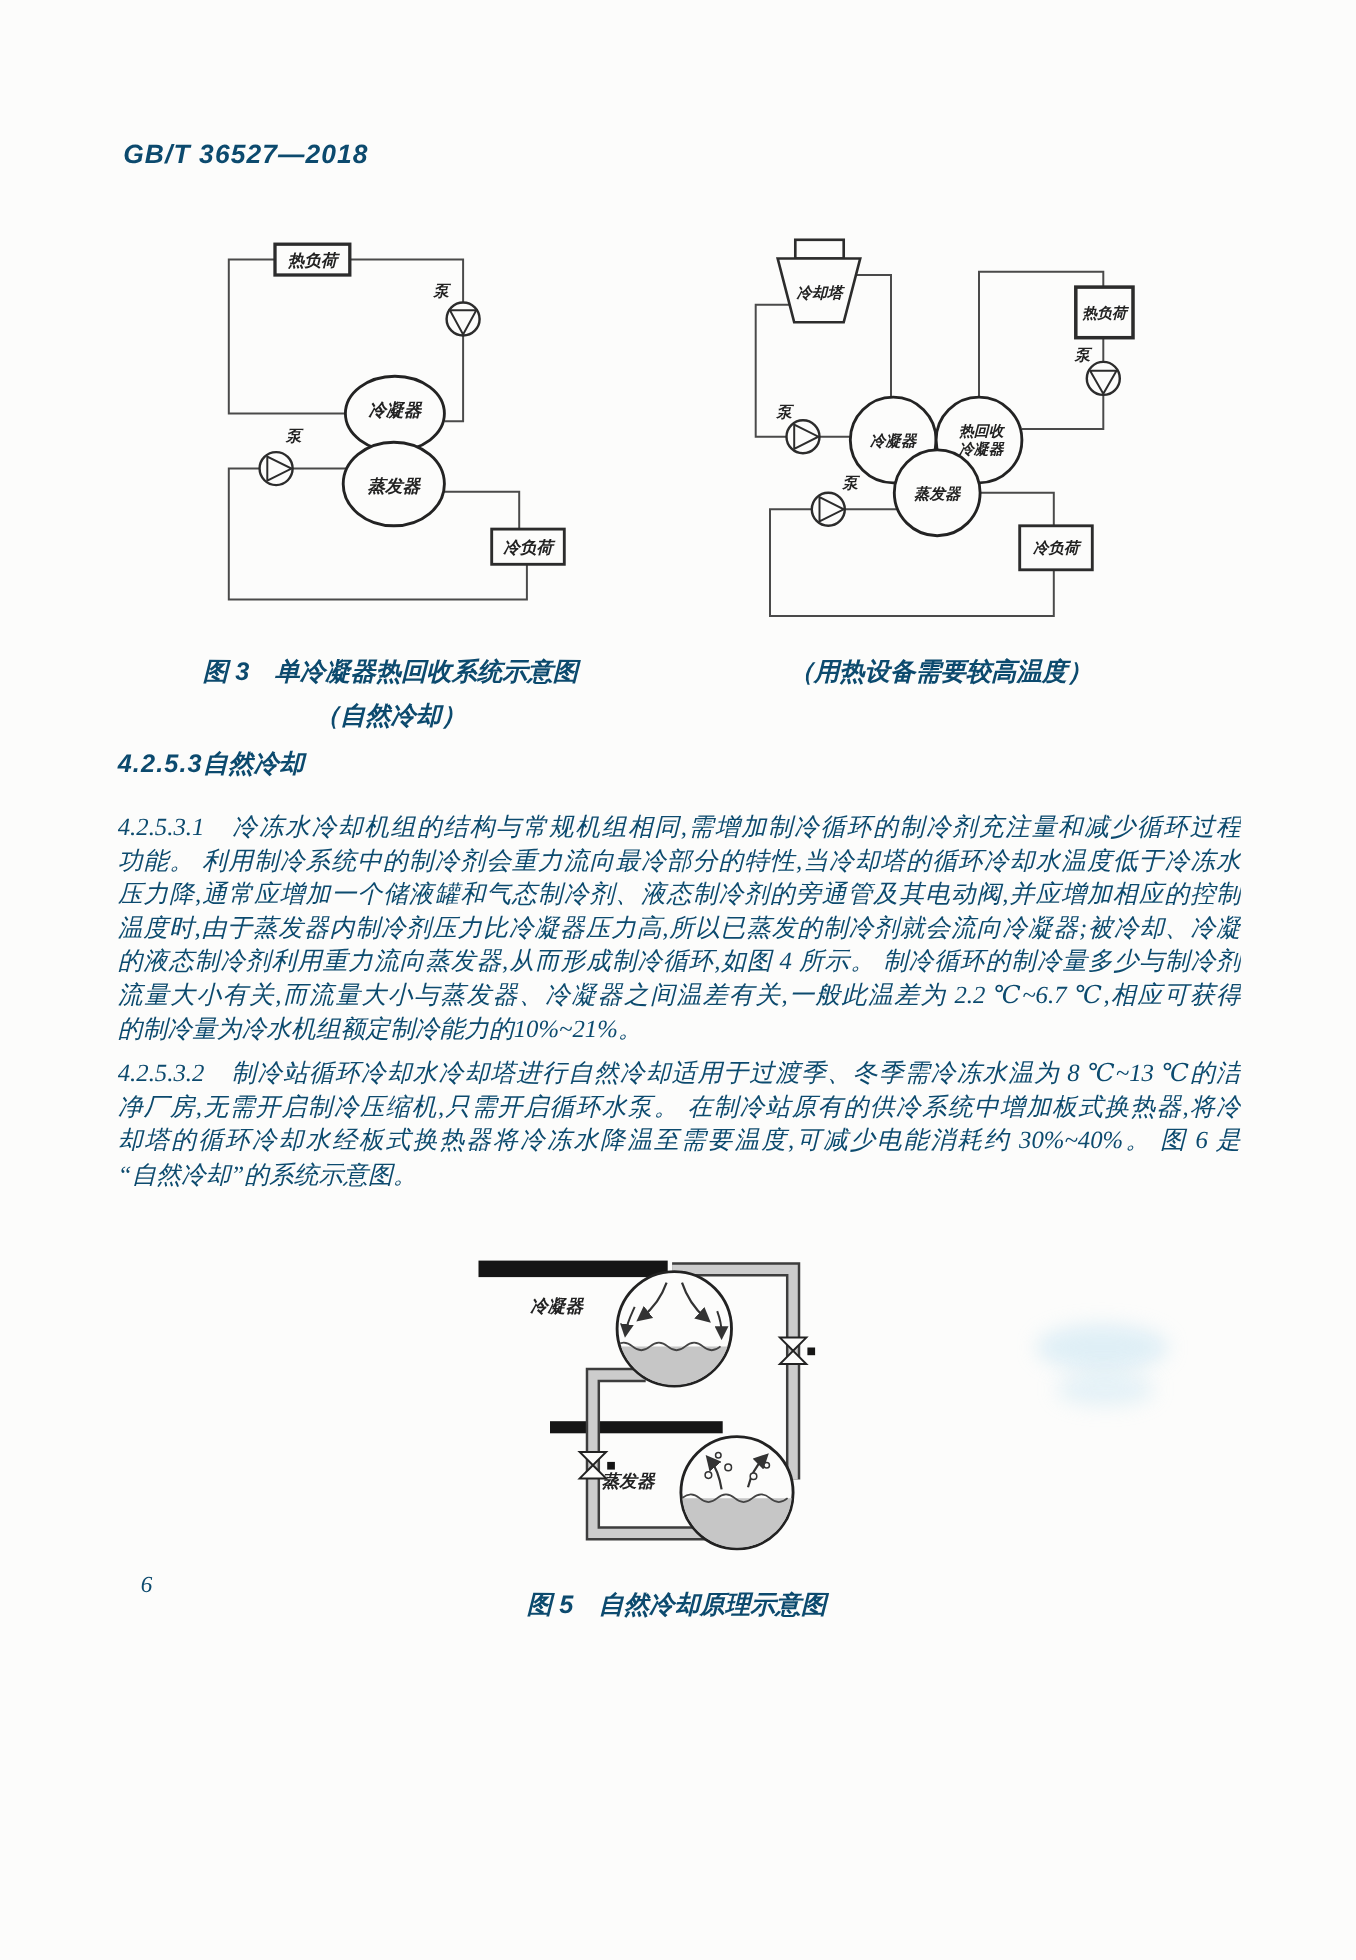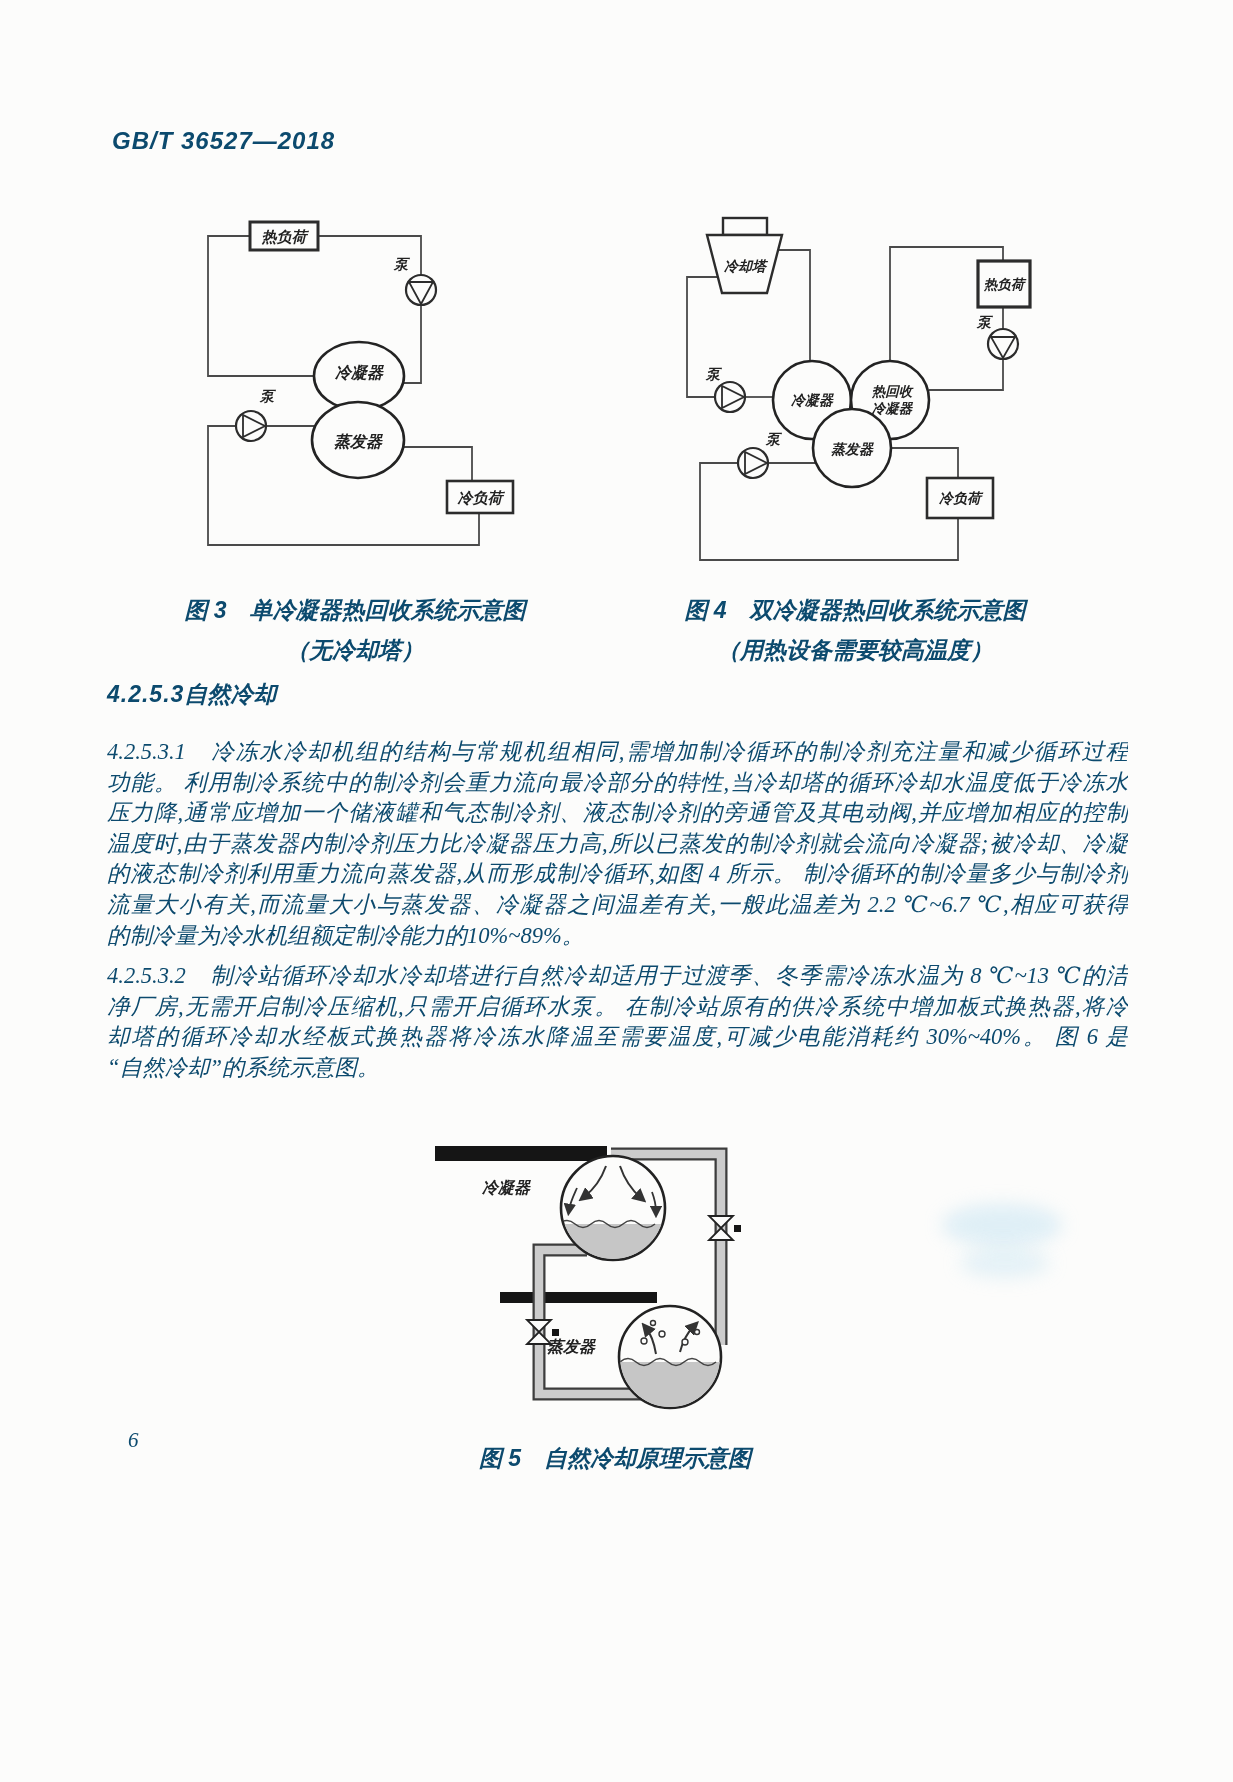--- a/index.html
+++ b/index.html
@@ -101,39 +101,38 @@
       <text x="252" y="269" font-size="14" text-anchor="middle">蒸发器</text>
       <rect x="378" y="76" width="52" height="46" fill="#fcfcfb" stroke="#2c2c2c" stroke-width="3.2"></rect>
       <text x="404" y="104" font-size="13.5" text-anchor="middle">热负荷</text>
       <rect x="327" y="293" width="66" height="40" fill="#fcfcfb" stroke="#2c2c2c" stroke-width="2.6"></rect>
       <text x="360" y="318" font-size="14" text-anchor="middle">冷负荷</text>
     </svg>
   </div>
 
   <div class="cap" style="left:140px;top:590px;width:430px;">
     <div>图 3　单冷凝器热回收系统示意图</div>
-    <div>（无冷却塔）</div>
+    <div>（自然冷却）</div>
   </div>
   <div class="cap" style="left:640px;top:590px;width:430px;">
-    <div>图 4　双冷凝器热回收系统示意图</div>
     <div>（用热设备需要较高温度）</div>
   </div>
 
   <div class="sec-head">
     <span class="num">4.2.5.3</span><span>自然冷却</span>
   </div>
 
   <div class="para" style="top:737px;">
     <div class="line">4.2.5.3.1　冷冻水冷却机组的结构与常规机组相同,需增加制冷循环的制冷剂充注量和减少循环过程</div>
     <div class="line">功能。 利用制冷系统中的制冷剂会重力流向最冷部分的特性,当冷却塔的循环冷却水温度低于冷冻水</div>
     <div class="line">压力降,通常应增加一个储液罐和气态制冷剂、液态制冷剂的旁通管及其电动阀,并应增加相应的控制</div>
     <div class="line">温度时,由于蒸发器内制冷剂压力比冷凝器压力高,所以已蒸发的制冷剂就会流向冷凝器;被冷却、冷凝</div>
     <div class="line">的液态制冷剂利用重力流向蒸发器,从而形成制冷循环,如图 4 所示。 制冷循环的制冷量多少与制冷剂</div>
     <div class="line">流量大小有关,而流量大小与蒸发器、冷凝器之间温差有关,一般此温差为 2.2 ℃~6.7 ℃,相应可获得</div>
-    <div class="line noj">的制冷量为冷水机组额定制冷能力的10%~89%。</div>
+    <div class="line noj">的制冷量为冷水机组额定制冷能力的10%~21%。</div>
   </div>
 
   <div class="para" style="top:961px;">
     <div class="line">4.2.5.3.2　制冷站循环冷却水冷却塔进行自然冷却适用于过渡季、冬季需冷冻水温为 8 ℃~13 ℃的洁</div>
     <div class="line">净厂房,无需开启制冷压缩机,只需开启循环水泵。 在制冷站原有的供冷系统中增加板式换热器,将冷</div>
     <div class="line">却塔的循环冷却水经板式换热器将冷冻水降温至需要温度,可减少电能消耗约 30%~40%。 图 6 是</div>
     <div class="line noj">“自然冷却”的系统示意图。</div>
   </div>
 
   <div class="fig" style="left:425px;top:1140px;">

